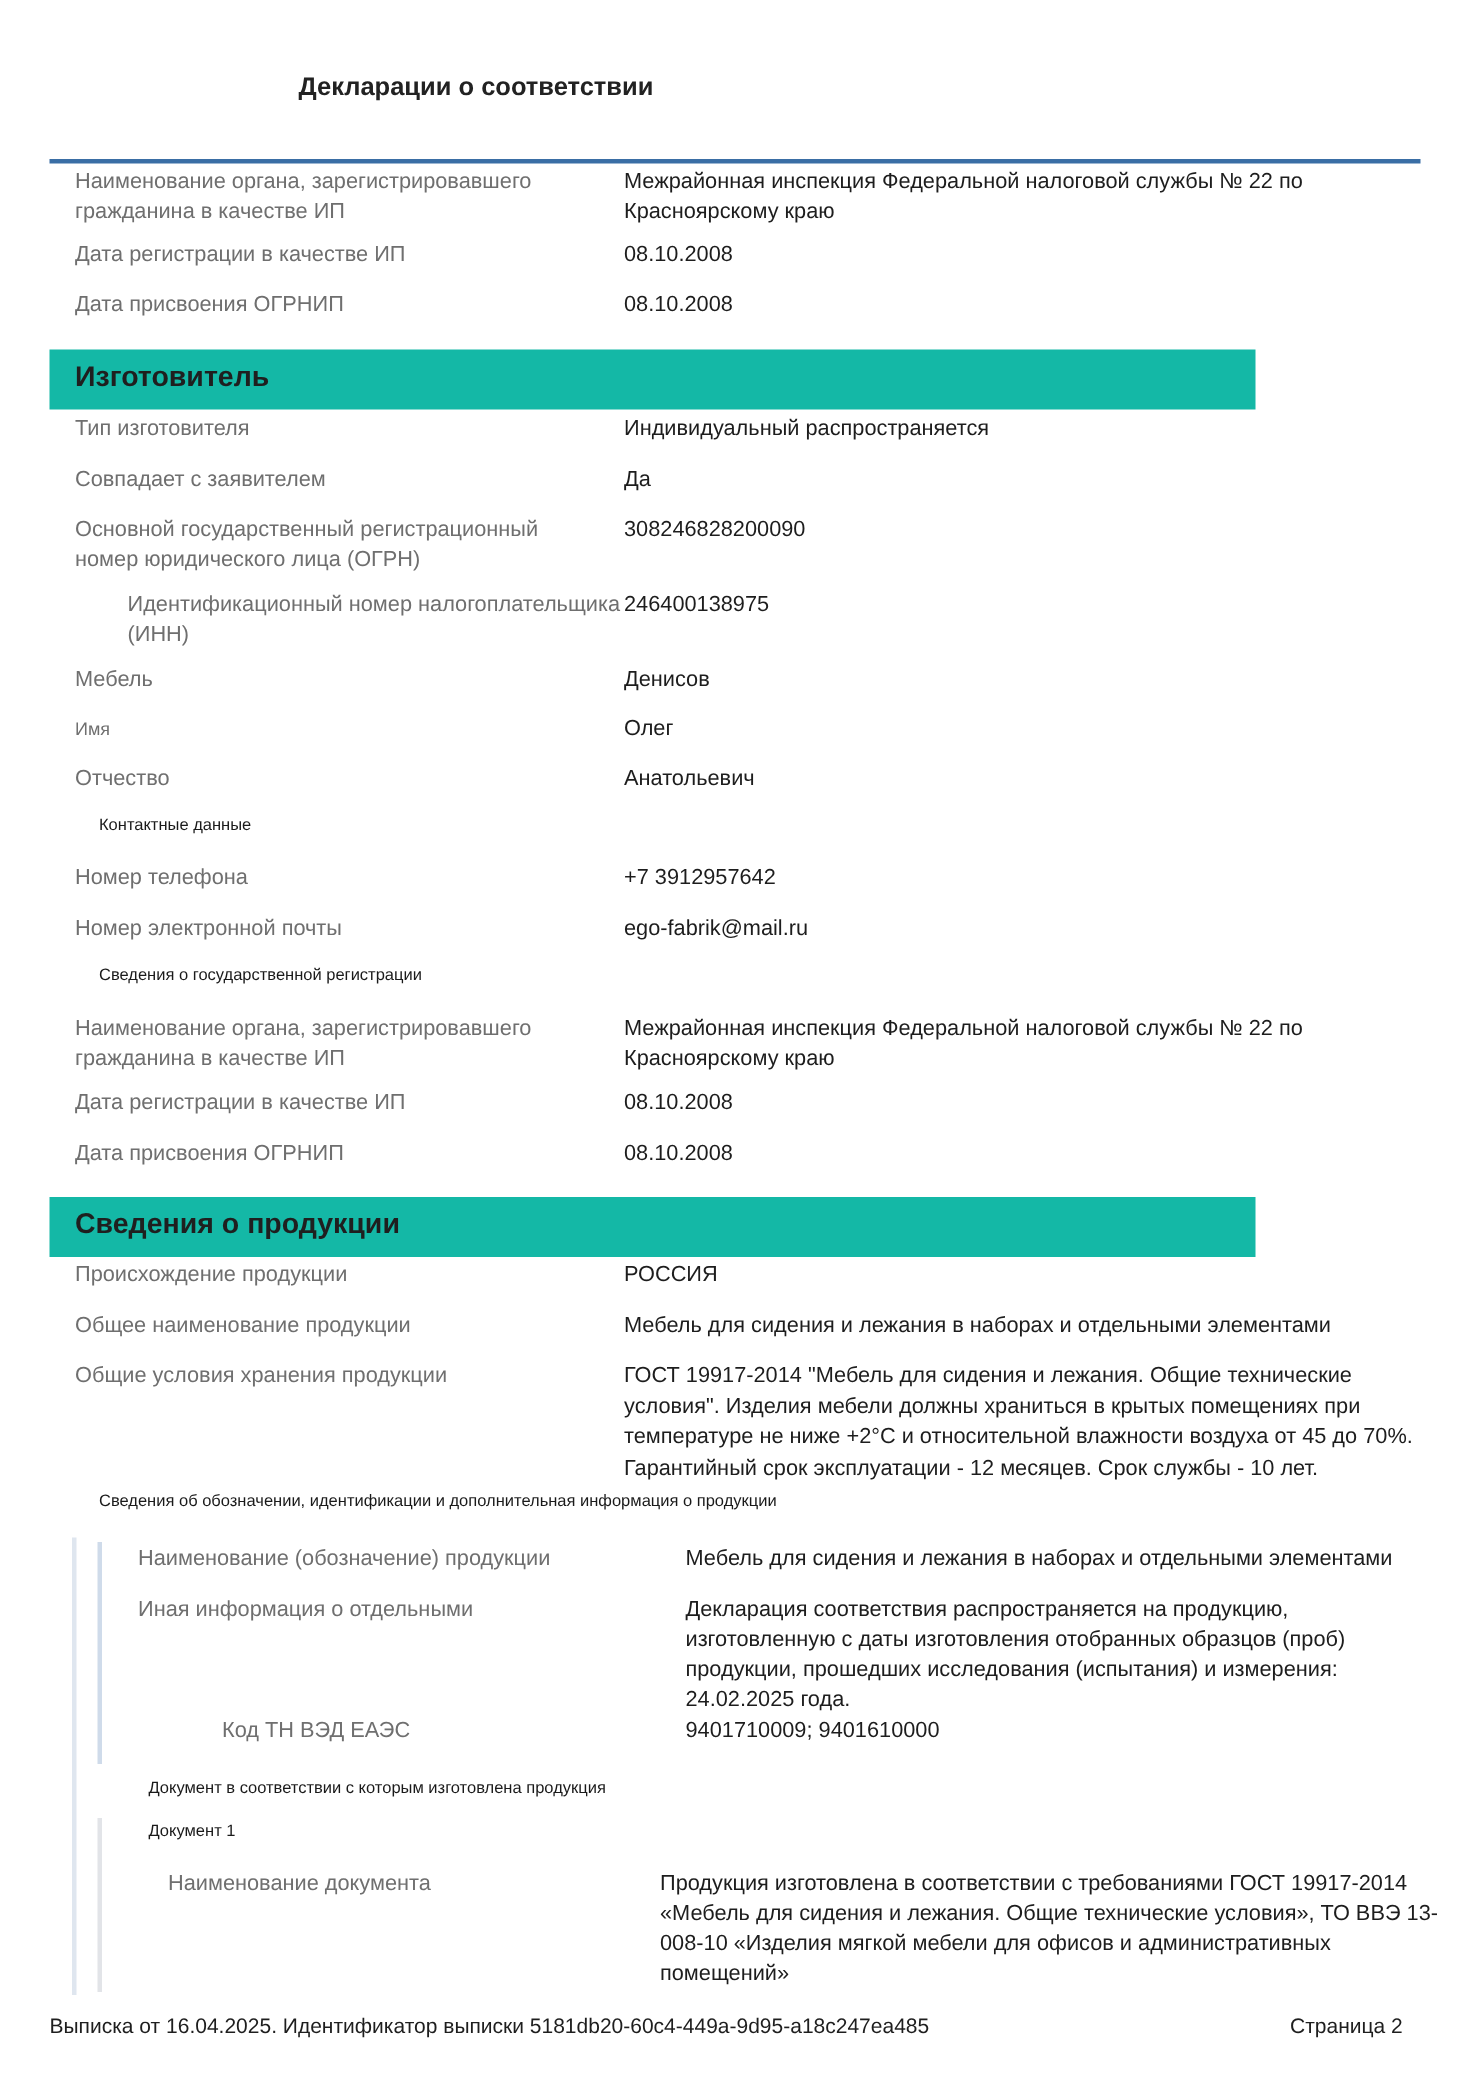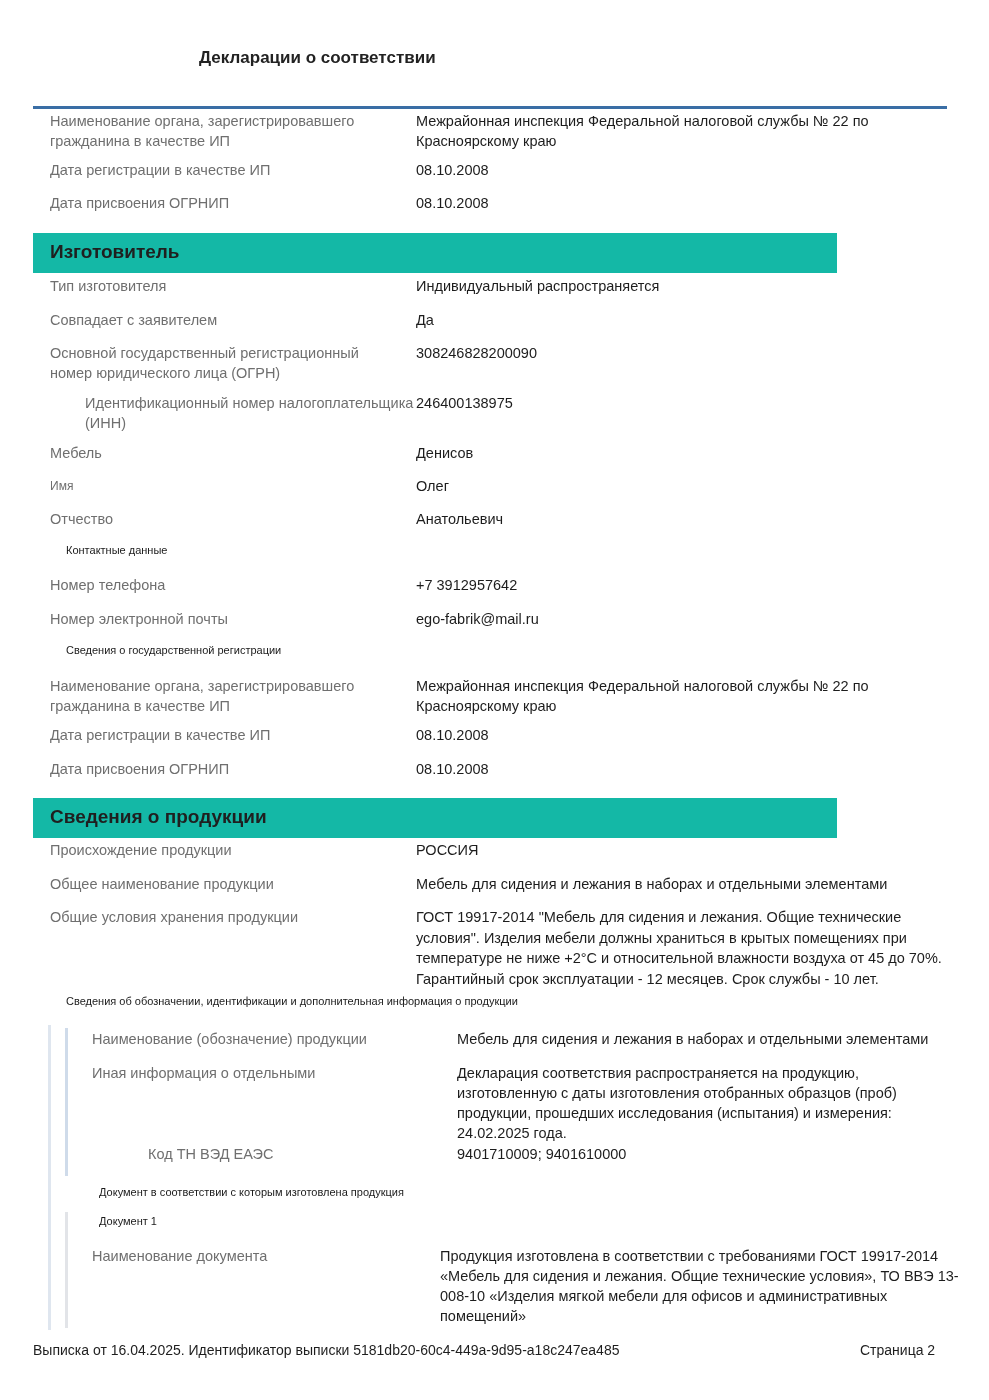--- a/index.html
+++ b/index.html
@@ -148,19 +148,19 @@
   </div>
   <div class="row" style="position:absolute; top:1144px; width:989px;">
     <div class="lbl" style="left:104px; width:360px;margin-left:44px;">Код ТН ВЭД ЕАЭС</div>
     <div class="val" style="left:457px; width:475px;">9401710009; 9401610000</div>
   </div>
 
   <div class="subhead" style="left:83px; top:1186px;">Документ в соответствии с которым изготовлена продукция</div>
   <div class="subhead" style="left:83px; top:1215px;">Документ 1</div>
 
   <div class="row" style="position:absolute; top:1246px; width:989px;">
-    <div class="lbl" style="left:92px; width:320px;">Наименование документа</div>
+    <div class="lbl" style="left:112px; width:320px;">Наименование документа</div>
     <div class="val" style="left:440px; width:525px;">Продукция изготовлена в соответствии с требованиями ГОСТ 19917-2014 «Мебель для сидения и лежания. Общие технические условия», ТО ВВЭ 13-008-10 «Изделия мягкой мебели для офисов и административных помещений»</div>
   </div>
 </div>
 
 <div class="footer" style="left:33px;">Выписка от 16.04.2025. Идентификатор выписки 5181db20-60c4-449a-9d95-a18c247ea485</div>
 <div class="footer" style="left:860px;">Страница 2</div>
 
 </body></html>

